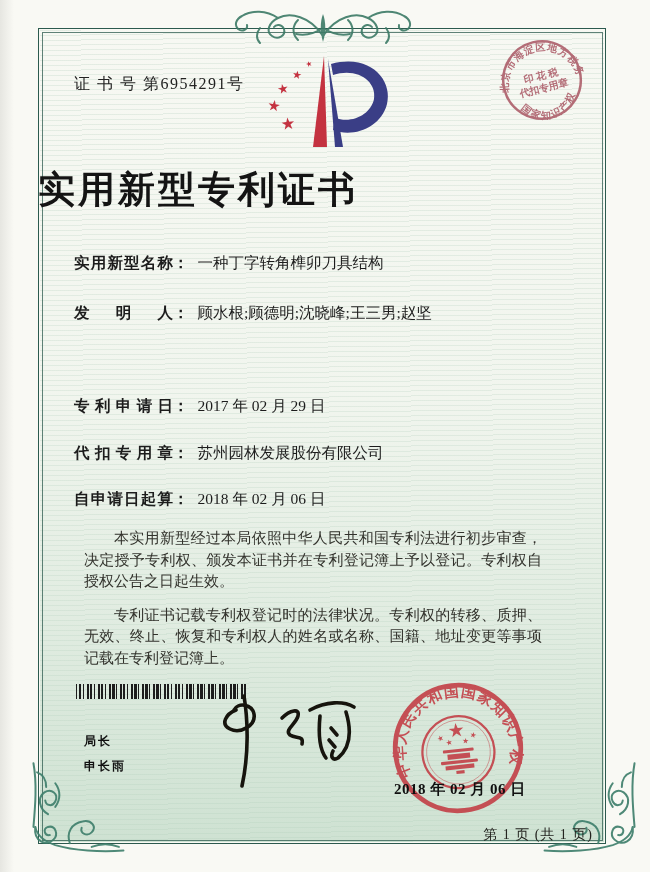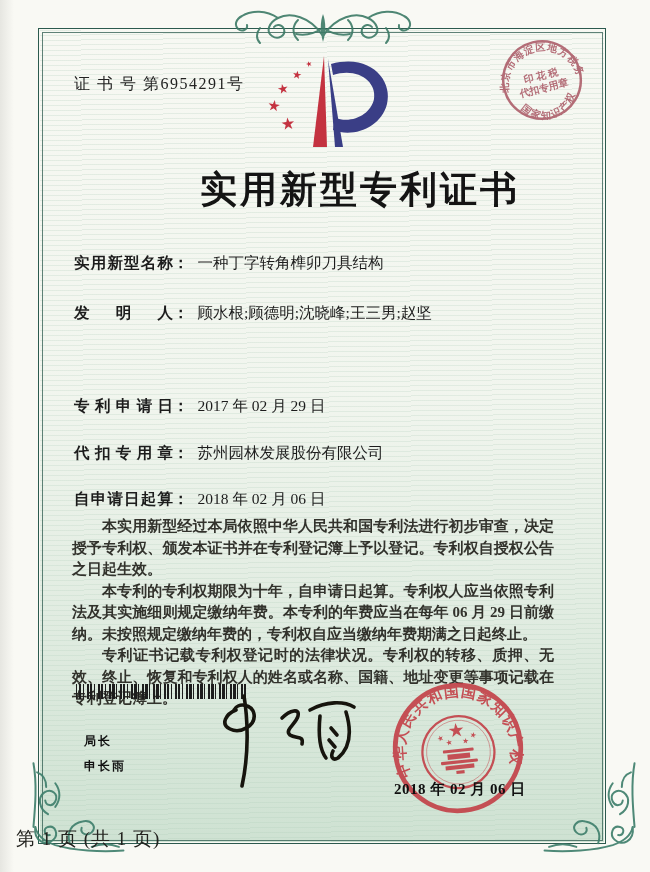--- a/index.html
+++ b/index.html
@@ -11,39 +11,39 @@
   .guilloche{
     position:absolute;left:40px;top:30px;width:564px;height:812px;z-index:0;
     background:
       linear-gradient(180deg, rgba(214,232,218,0.05) 0%, rgba(206,228,211,0.18) 45%, rgba(188,216,196,0.42) 75%, rgba(176,209,186,0.58) 100%),
       repeating-linear-gradient(179.3deg, rgba(110,165,135,0.15) 0 1px, rgba(0,0,0,0) 1px 5px);
   }
   .frame{position:absolute;left:38px;top:28px;width:566px;height:814px;border:1.7px solid #2c5a4e;z-index:1;}
   .frame::before{content:"";position:absolute;inset:2.5px;border:1px solid rgba(44,90,78,0.75);}
   .cert-number{position:absolute;left:74px;top:74px;font-size:16px;letter-spacing:1.5px;color:#222;z-index:3;}
   .logo{position:absolute;left:253px;top:52px;z-index:3;}
-  .title{position:absolute;left:38px;top:165px;width:482px;text-align:right;font-size:37px;font-weight:700;letter-spacing:3px;color:#141414;z-index:3;}
+  .title{position:absolute;left:38px;top:165px;width:482px;text-align:left;font-size:37px;font-weight:700;letter-spacing:3px;color:#141414;z-index:3;}
   .frow{position:absolute;left:74px;width:505px;font-size:15.5px;color:#1c1c1c;z-index:3;white-space:nowrap;}
   .flabel{display:inline-block;width:99px;text-align:justify;text-align-last:justify;font-weight:600;}
   .fcolon{font-weight:600;margin-right:9px;}
   .fvalue{font-weight:500;}
   .f0{top:253px}.f1{top:303px}.f2{top:349px}.f3{top:396px}.f4{top:443px}.f5{top:489px}
   .body-text{position:absolute;left:72px;top:516px;width:482px;z-index:3;font-size:15px;line-height:21.5px;color:#32322c;text-align:justify;}
-  .body-text p{margin:0;text-indent:2em;font-weight:bold;}
+  .body-text p{margin:12px;text-indent:2em;}
   .barcode{
     position:absolute;left:76px;top:684px;width:170px;height:15px;z-index:3;
     background:repeating-linear-gradient(90deg,#1d1d1d 0 1.5px,transparent 1.5px 3px,#1d1d1d 3px 5.5px,transparent 5.5px 7px,#1d1d1d 7px 8px,transparent 8px 11px);
   }
   .director{position:absolute;left:84px;top:733px;z-index:3;font-family:"Liberation Sans","DejaVu Sans",sans-serif;font-weight:700;font-size:12px;letter-spacing:2px;color:#111;}
   .director div{margin-bottom:8px;}
   .signature{position:absolute;left:192px;top:686px;z-index:3;}
   .big-seal{position:absolute;left:386px;top:676px;z-index:4;transform:rotate(-6deg);}
   .issue-date{position:absolute;left:394px;top:780px;z-index:5;font-size:15px;font-weight:700;letter-spacing:0.5px;color:#101010;}
   .tax-stamp{position:absolute;left:498px;top:36px;z-index:4;transform:rotate(-14deg);}
-  .pagination{position:absolute;left:16px;top:826px;width:566px;text-align:left;font-size:19px;color:#23231f;z-index:3;letter-spacing:1px;}
+  .pagination{position:absolute;left:27px;top:826px;width:566px;text-align:right;font-size:14px;color:#23231f;z-index:3;letter-spacing:1px;}
   .orn-top{position:absolute;left:228px;top:6px;z-index:2;}
   .fl-left{position:absolute;left:28px;top:756px;z-index:2;}
   .fl-right{position:absolute;left:540px;top:756px;z-index:2;transform:scaleX(-1);}
 </style>
 </head>
 <body>
 
 <div class="photo">
   <div class="guilloche"></div>
   <div class="frame"></div>
@@ -136,21 +136,20 @@
   </div>
   <div class="frow f4">
     <span class="flabel">代扣专用章</span><span class="fcolon">：</span><span class="fvalue">苏州园林发展股份有限公司</span>
   </div>
   <div class="frow f5">
     <span class="flabel">自申请日起算</span><span class="fcolon">：</span><span class="fvalue">2018 年 02 月 06 日</span>
   </div>
 
   <div class="body-text">
     <p>本实用新型经过本局依照中华人民共和国专利法进行初步审查，决定授予专利权、颁发本证书并在专利登记簿上予以登记。专利权自授权公告之日起生效。</p>
-    <p>本专利的专利权期限为十年，自申请日起算。专利权人应当依照专利法及其实施细则规定缴纳年费。本专利的年费应当在每年 06 月 29 日前缴纳。未按照规定缴纳年费的，专利权自应当缴纳年费期满之日起终止。</p>
     <p>专利证书记载专利权登记时的法律状况。专利权的转移、质押、无效、终止、恢复和专利权人的姓名或名称、国籍、地址变更等事项记载在专利登记簿上。</p>
   </div>
 
   <div class="barcode"></div>
 
   <div class="director">
     <div>局长</div>
     <div>申长雨</div>
   </div>
 

